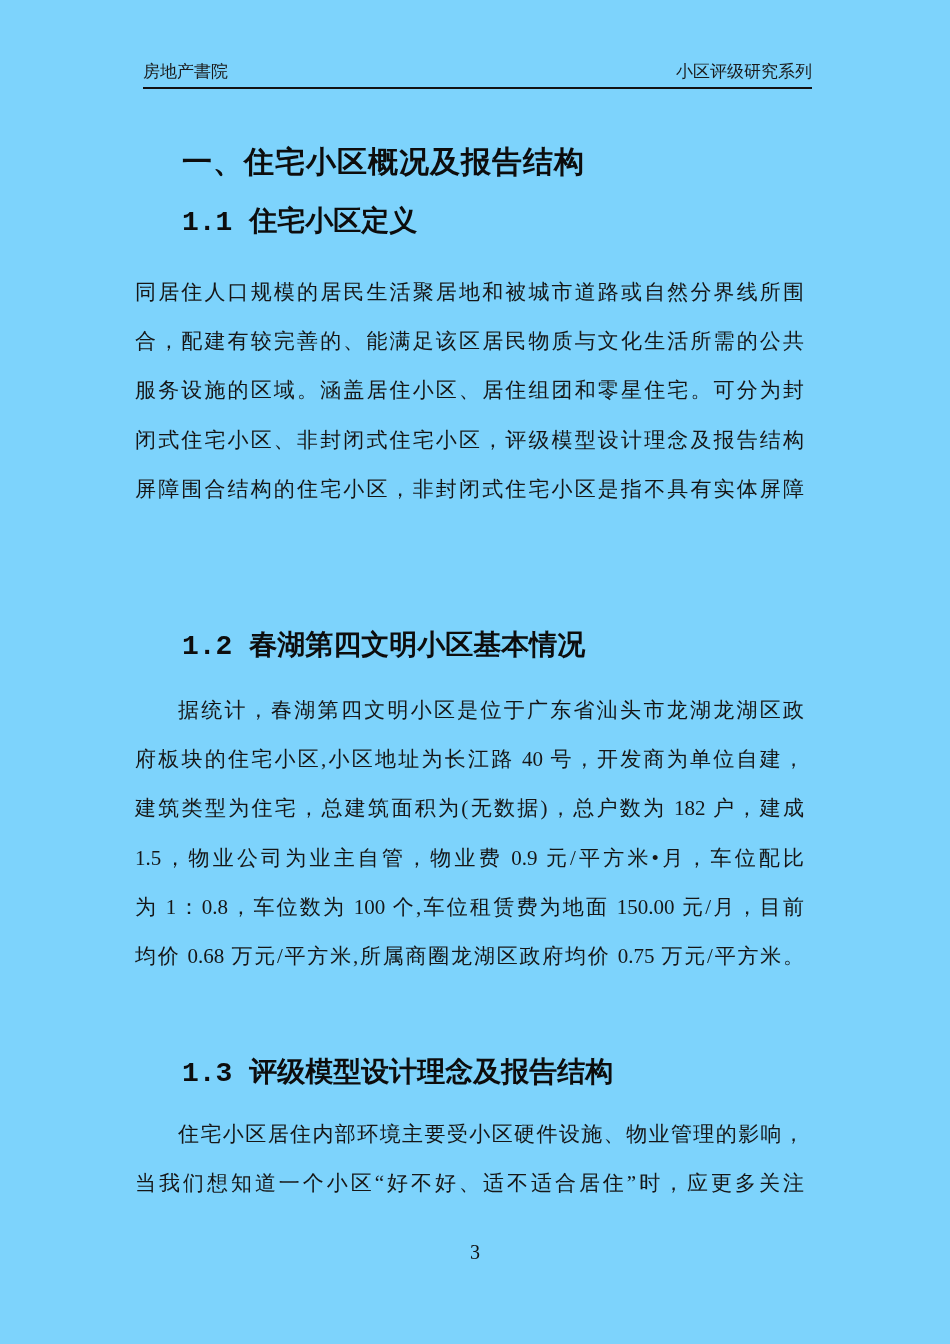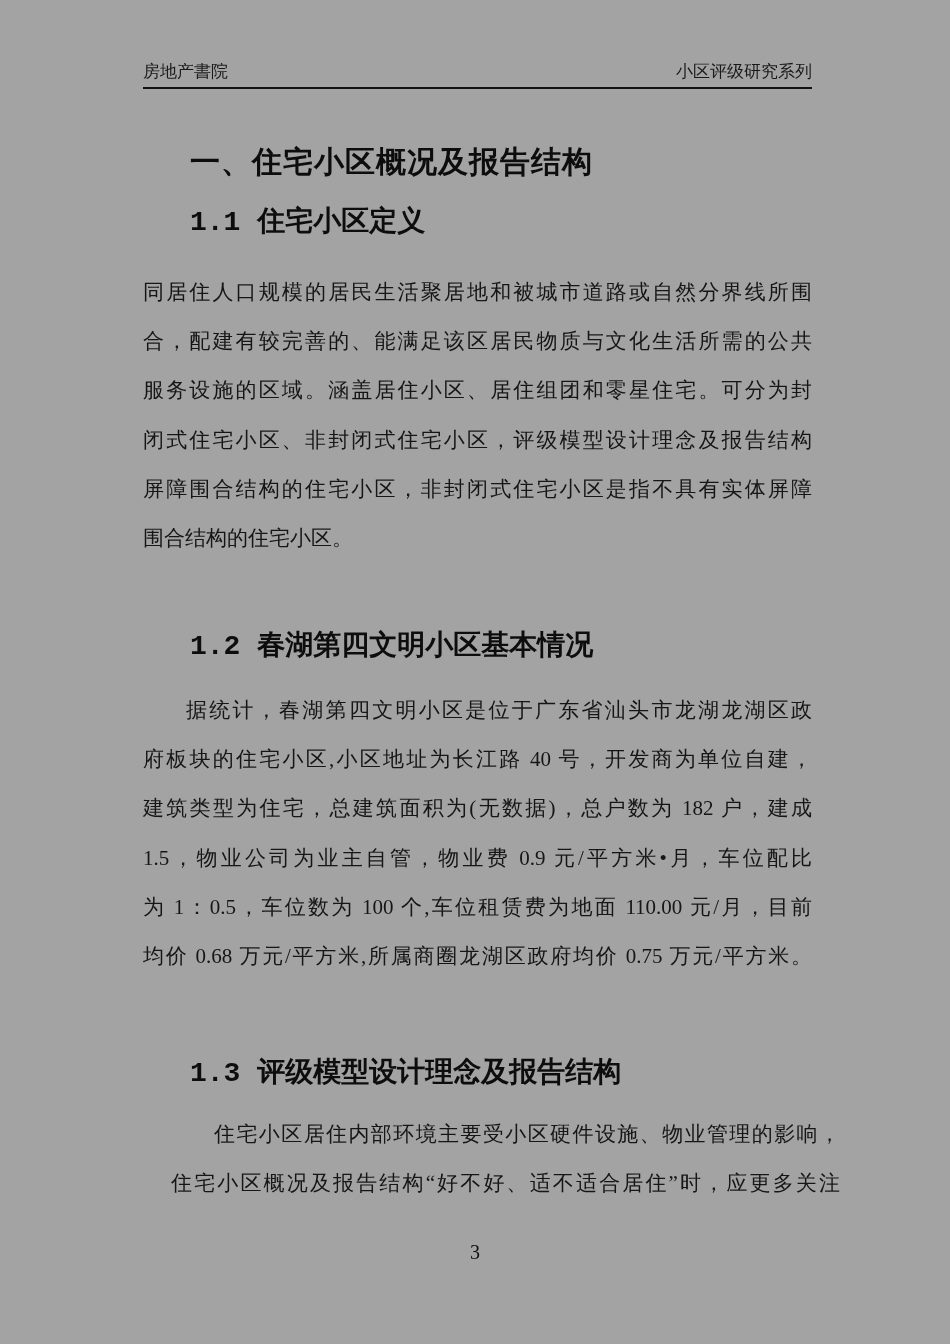--- a/index.html
+++ b/index.html
@@ -4,21 +4,21 @@
 <style>
   html, body {
     margin: 0;
     padding: 0;
     background: #ffffff;
   }
   .page {
     position: relative;
     width: 950px;
     height: 1344px;
-    background: #a3a3a3;
+    background: #7dd3fc;
     overflow: hidden;
     color: #141414;
     font-family: "Liberation Serif", "DejaVu Serif", serif;
   }
   
   .page-header {
     position: absolute;
     left: 143px;
     top: 61px;
     width: 669px;
@@ -28,21 +28,21 @@
     font-family: "Liberation Sans", "DejaVu Sans", sans-serif;
     font-size: 17px;
     line-height: 21px;
     padding-bottom: 5px;
     border-bottom: 2.5px solid #121212;
     color: #1a1a1a;
   }
   
   .content {
     position: absolute;
-    left: 143px;
+    left: 135px;
     top: 0;
     width: 669px;
     height: 1344px;
   }
   .main-heading {
     position: absolute;
     top: 144px;
     left: 47px;
     margin: 0;
     font-family: "Liberation Sans", "DejaVu Sans", sans-serif;
@@ -67,21 +67,21 @@
   #heading-1-3 { top: 1057px; }
   .para {
     position: absolute;
     left: 0;
     width: 669px;
     font-size: 21px;
     color: #161616;
   }
   #para-1-1 { top: 268px; }
   #para-1-2 { top: 686px; }
-  #para-1-3 { top: 1110px; margin-left: 28px; }
+  #para-1-3 { top: 1110px; }
   .para .line {
     height: 49.2px;
     line-height: 49.2px;
     text-align: justify;
     text-align-last: justify;
     white-space: nowrap;
   }
   .para .line.first { text-indent: 43px; }
   .para .line.last-left { text-align-last: left; }
   
@@ -111,39 +111,38 @@
     <h1 class="main-heading">一、住宅小区概况及报告结构</h1>
 
     <h2 class="section-heading" id="heading-1-1">1.1 住宅小区定义</h2>
 
     <div class="para" id="para-1-1">
         <div class="line">同居住人口规模的居民生活聚居地和被城市道路或自然分界线所围</div>
         <div class="line">合，配建有较完善的、能满足该区居民物质与文化生活所需的公共</div>
         <div class="line">服务设施的区域。涵盖居住小区、居住组团和零星住宅。可分为封</div>
         <div class="line">闭式住宅小区、非封闭式住宅小区，评级模型设计理念及报告结构</div>
         <div class="line">屏障围合结构的住宅小区，非封闭式住宅小区是指不具有实体屏障</div>
-        <div class="line last-left">围合结构的住宅小区。</div>
       </div>
 
     <h2 class="section-heading" id="heading-1-2">1.2 春湖第四文明小区基本情况</h2>
 
     <div class="para" id="para-1-2">
         <div class="line first">据统计，春湖第四文明小区是位于广东省汕头市龙湖龙湖区政</div>
         <div class="line">府板块的住宅小区,小区地址为长江路 40 号，开发商为单位自建，</div>
         <div class="line">建筑类型为住宅，总建筑面积为(无数据)，总户数为 182 户，建成</div>
         <div class="line">1.5，物业公司为业主自管，物业费 0.9 元/平方米•月，车位配比</div>
-        <div class="line">为 1：0.5，车位数为 100 个,车位租赁费为地面 110.00 元/月，目前</div>
+        <div class="line">为 1：0.8，车位数为 100 个,车位租赁费为地面 150.00 元/月，目前</div>
         <div class="line">均价 0.68 万元/平方米,所属商圈龙湖区政府均价 0.75 万元/平方米。</div>
       </div>
 
     <h2 class="section-heading" id="heading-1-3">1.3 评级模型设计理念及报告结构</h2>
 
     <div class="para" id="para-1-3">
         <div class="line first">住宅小区居住内部环境主要受小区硬件设施、物业管理的影响，</div>
-        <div class="line">住宅小区概况及报告结构“好不好、适不适合居住”时，应更多关注</div>
+        <div class="line">当我们想知道一个小区“好不好、适不适合居住”时，应更多关注</div>
       </div>
 
   </div>
 
   <div class="page-footer">
     <span>3</span>
   </div>
 
 </div>
 

